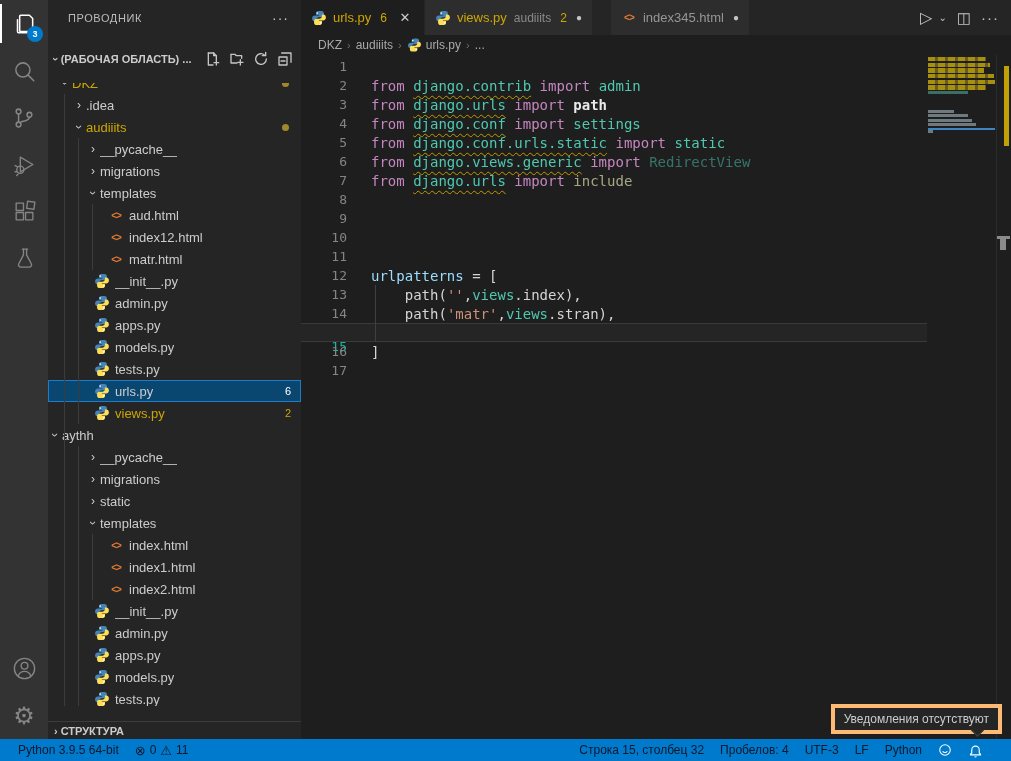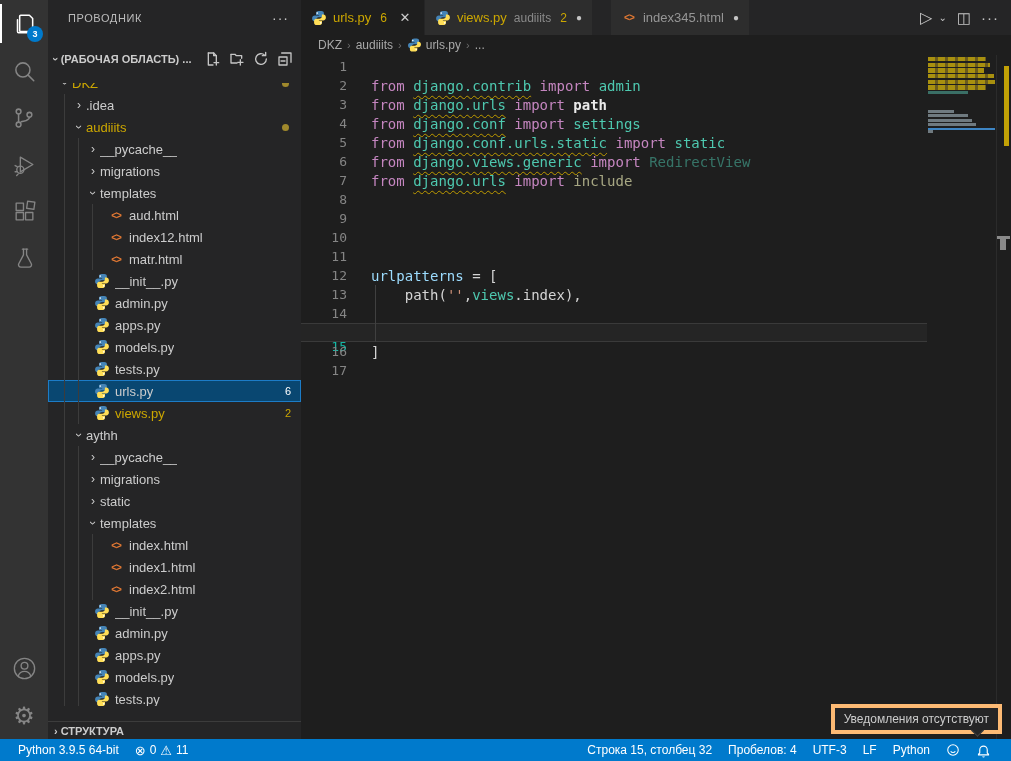--- a/index.html
+++ b/index.html
@@ -90,24 +90,24 @@
   .mm-bar { height:3px; background:#6f7a80; }
   .mm-teal { background:#3a6f66; }
   .mm-blue-line { height:2px; background:#3d85c4; width:67px; }
   .mm-sep { position:absolute; top:0; bottom:0; right:14px; width:1px; background:#2b2b2b; }
   .ov-strip { position:absolute; right:2px; top:11px; width:5px; height:80px; background:#c2a106; }
   .t-mark { position:absolute; right:1px; top:181px; width:13px; }
   .t-mark .h { height:3px; background:#8a8a8a; }
   .t-mark .v { width:6px; height:11px; background:#8a8a8a; margin-left:3px; }
 
   
-  .status-bar { height:22px; background:#007acc; color:#ffffff; display:flex; align-items:center; font-size:12px; flex:none; }
+  .status-bar { height:22px; background:#007acc; color:#0f172a; display:flex; align-items:center; font-size:12px; flex:none; }
   .st-item { padding:0 8px; display:flex; align-items:center; gap:4px; cursor:pointer; height:100%; }
   .st-left { display:flex; align-items:center; padding-left:10px; }
-  .st-right { margin-left:auto; display:flex; align-items:center; padding-right:12px; }
+  .st-right { margin-left:auto; display:flex; align-items:center; padding-right:20px; }
   .st-ic { font-size:13px; line-height:1; }
   .st-item svg { stroke:#ffffff; }
 
   
   .tooltip { position:absolute; right:9px; bottom:27px; background:#252526; border:4px solid #fdba74; color:#cccccc; font-size:12px; padding:4px 9px; z-index:5; }
   .tooltip::after { content:""; position:absolute; right:16px; bottom:-5px; width:8px; height:8px; background:#252526; border-right:1px solid #454545; border-bottom:1px solid #454545; transform:rotate(45deg); }
 </style>
 </head>
 <body>
 
@@ -325,21 +325,21 @@
               <svg width="16" height="16" viewBox="0 0 16 16">
                 <path fill="#4584b6" d="M7.9 1C6.1 1 5 1.9 5 3.3V5h3.1v.6H3.8C2.2 5.6 1.1 6.8 1.1 8.5S2.2 11.4 3.8 11.4h1.3V9.7c0-1.4 1.2-2.4 2.7-2.4h3c1.2 0 2.1-1 2.1-2.1V3.3C12.9 1.9 11.8 1 10.4 1Z"></path>
                 <circle cx="6.2" cy="3.1" r=".8" fill="#ffffff"></circle>
                 <path fill="#ffde57" d="M8.1 15c1.8 0 2.9-.9 2.9-2.3V11H7.9v-.6h4.3c1.6 0 2.7-1.2 2.7-2.9S13.8 4.6 12.2 4.6h-1.3v1.7c0 1.4-1.2 2.4-2.7 2.4h-3c-1.2 0-2.1 1-2.1 2.1v1.9C3.1 14.1 4.2 15 5.6 15Z"></path>
                 <circle cx="9.8" cy="12.9" r=".8" fill="#ffffff"></circle>
               </svg>
             </span>
             <span class="lbl">views.py</span>
             <span class="badge">2</span>
           </div>
-          <div class="row" style="padding-left: 24px;">
+          <div class="row" style="">
             <span class="chev open">›</span>
             <span class="lbl">aythh</span>
           </div>
           <div class="row" style="padding-left: 38px;">
             <span class="chev">›</span>
             <span class="lbl">__pycache__</span>
           </div>
           <div class="row" style="padding-left: 38px;">
             <span class="chev">›</span>
             <span class="lbl">migrations</span>
@@ -577,20 +577,21 @@
             <div class="code-line">
               <span class="ln">12</span>
               <span class="lt"><span class="tk-var">urlpatterns</span><span class="tk-txt"> = [</span></span>
             </div>
             <div class="code-line">
               <span class="ln">13</span>
               <span class="lt"><span class="tk-txt">    </span><span class="tk-fn">path</span><span class="tk-txt">(</span><span class="tk-str">''</span><span class="tk-txt">,</span><span class="tk-cls">views</span><span class="tk-txt">.index),</span></span>
             </div>
             <div class="code-line">
               <span class="ln">14</span>
+              <span class="lt"><span class="tk-txt">    </span><span class="tk-fn">path</span><span class="tk-txt">(</span><span class="tk-str">'matr'</span><span class="tk-txt">,</span><span class="tk-cls">views</span><span class="tk-txt">.stran),</span></span>
             </div>
             <div class="code-line cur">
               <span class="ln">15</span>
             </div>
             <div class="code-line">
               <span class="ln">16</span>
               <span class="lt"><span class="tk-txt">]</span></span>
             </div>
             <div class="code-line">
               <span class="ln">17</span>

